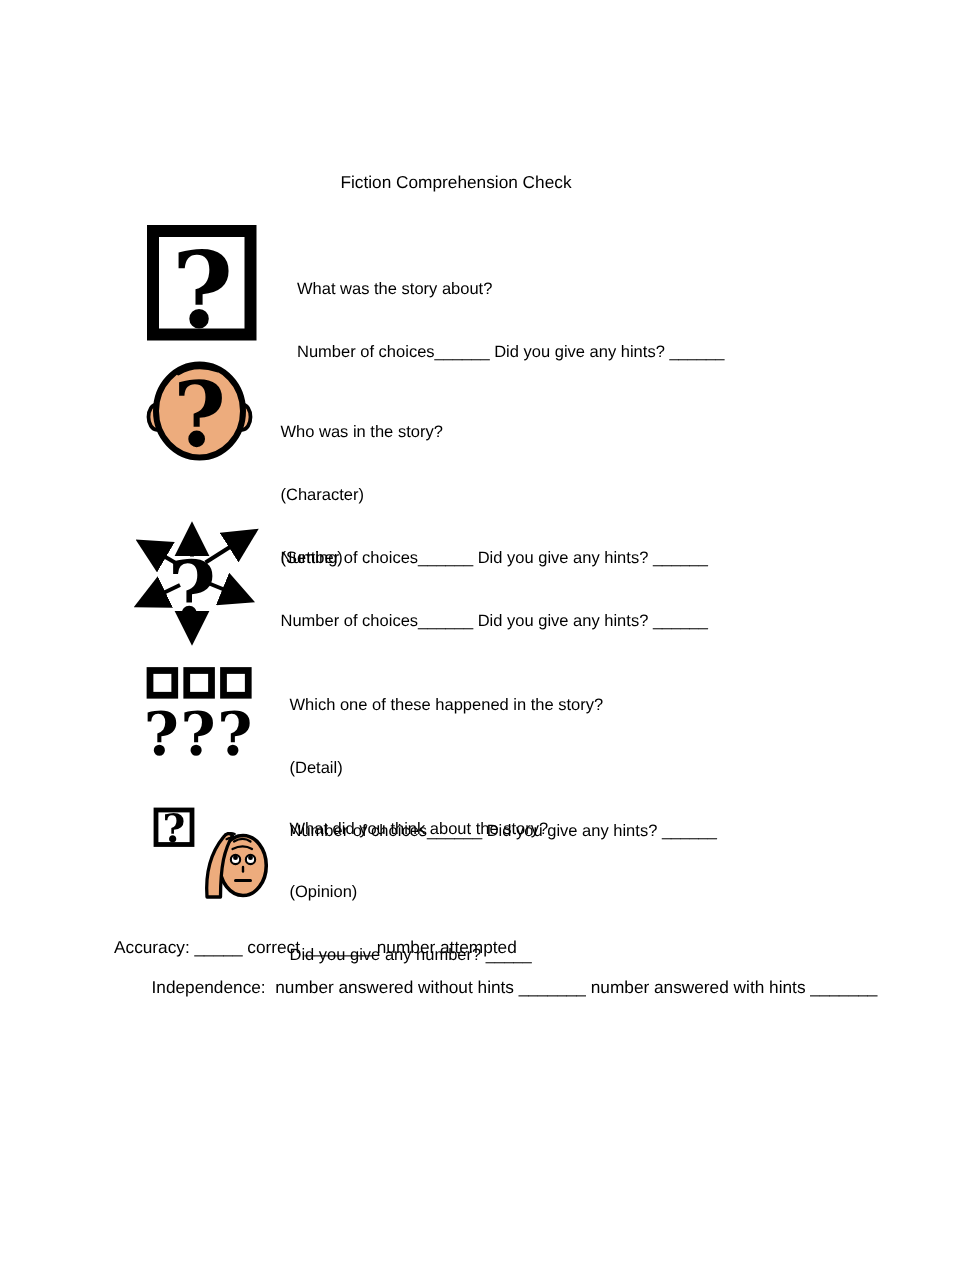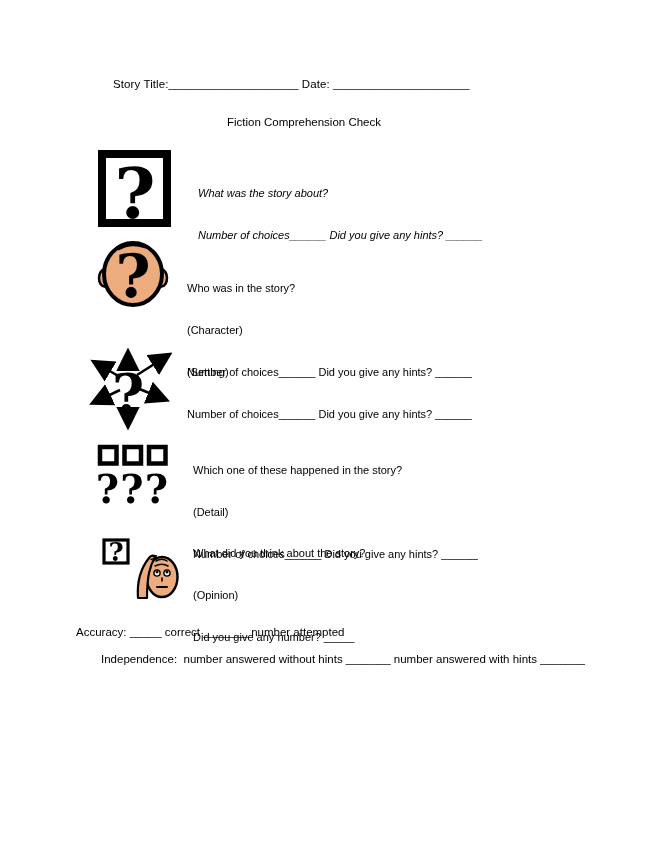--- a/index.html
+++ b/index.html
@@ -33,29 +33,28 @@
     font-weight:bold; fill:var(--ink,#000); text-anchor:middle;
   }
   .skin { fill:var(--skin,#EDAC7D); }
   .ink-stroke { stroke:var(--ink,#000); }
 </style>
 </head>
 <body>
 
 <div class="page">
 
-  <div class="header-row"><span>Story Title:</span><span>____________________</span><span> Date: </span><span>_____________________</span></div>
 
   <div class="doc-title">Fiction Comprehension Check</div>
 
   <svg class="icon" style="left:98px; top:150px;" width="73" height="77" viewBox="0 0 73 77">
     <rect x="4" y="4" width="65" height="69" fill="#fff" class="ink-stroke" stroke-width="8"></rect>
     <text class="qm" x="37" y="68" font-size="70">?</text>
   </svg>
-  <div class="qtext" style="left:198px; top:158px;font-style:italic;">
+  <div class="qtext" style="left:198px; top:158px;">
     <div>What was the story about?</div>
     <div>Number of choices______ Did you give any hints? ______</div>
   </div>
 
   <svg class="icon" style="left:99px; top:241px;" width="68" height="66" viewBox="0 0 68 66">
     <ellipse cx="5.5" cy="37" rx="5.5" ry="8.5" class="skin ink-stroke" stroke-width="2.5"></ellipse>
     <ellipse cx="62.5" cy="37" rx="5.5" ry="8.5" class="skin ink-stroke" stroke-width="2.5"></ellipse>
     <ellipse cx="34" cy="33" rx="29" ry="31" class="skin ink-stroke" stroke-width="4"></ellipse>
     <path d="M20,8 Q31,1 46,6" fill="none" class="ink-stroke" stroke-width="2.5" stroke-linecap="round"></path>
     <text class="qm" x="34" y="56" font-size="60">?</text>

